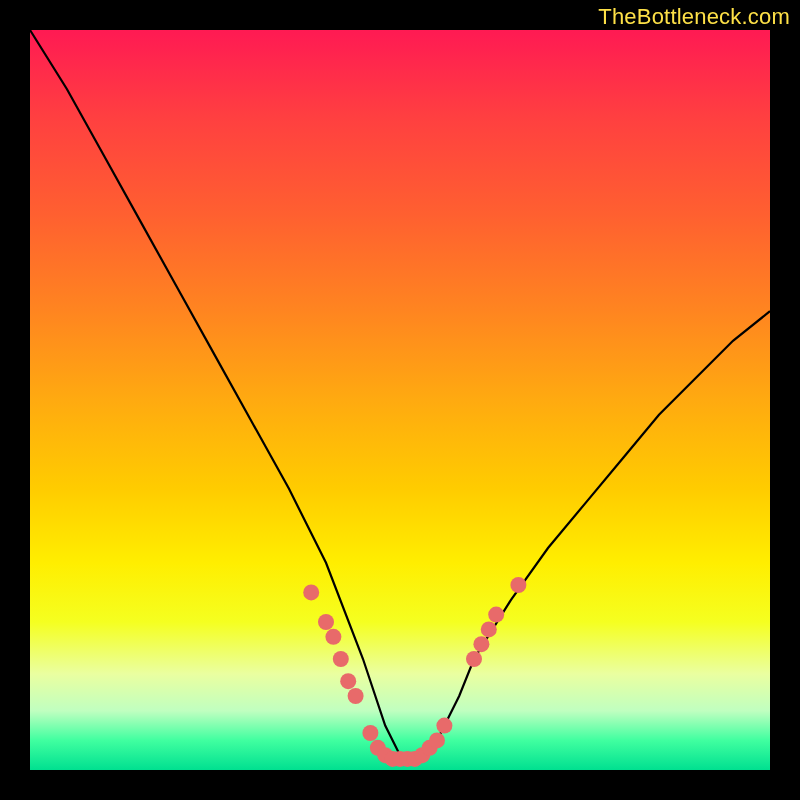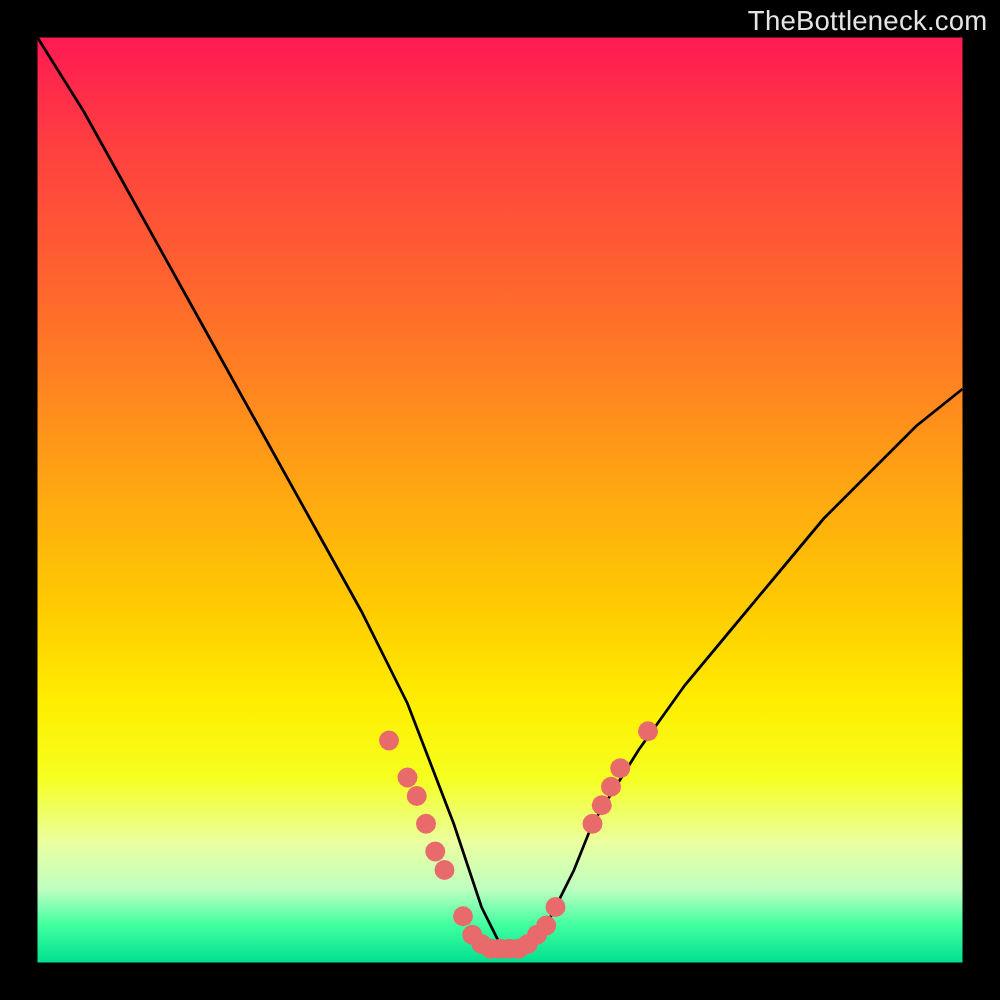--- a/index.html
+++ b/index.html
@@ -28,21 +28,21 @@
       #f5ff20 80%,
       #eaffa0 87%,
       #c0ffc0 92%,
       #40ffa0 96%,
       #00e090 100%);
   }
   .watermark {
     position: absolute;
     top: 4px;
     right: 10px;
-    color: #e5e5e5;
+    color: #fde047;
     font-size: 22px;
     letter-spacing: 0.2px;
     z-index: 20;
     text-align: center;
   }
   svg {
     position: absolute;
     left: 0;
     top: 0;
   }

